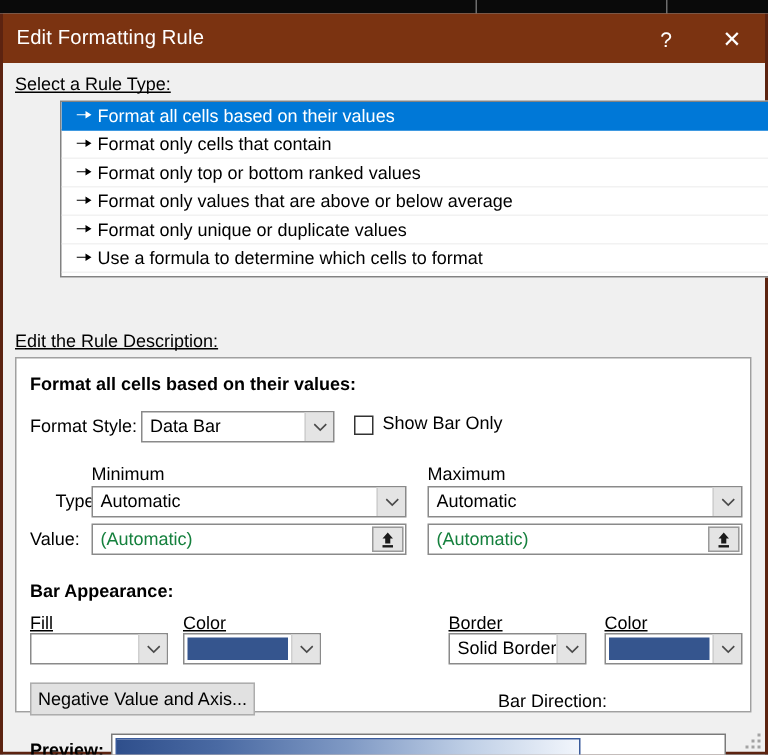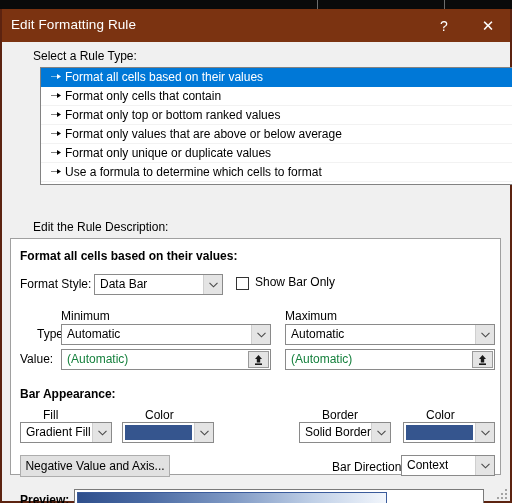--- a/index.html
+++ b/index.html
@@ -77,21 +77,21 @@
     height: 459px;
     background: #f0f0f0;
   }
 
   .sec-label {
     position: absolute;
     font-size: 12px;
     color: #000;
     white-space: nowrap;
   }
-  .ul1 { text-decoration-skip-ink: none; margin-left: 23px; }
+  .ul1 { text-decoration: underline; text-decoration-skip-ink: none; }
 
   
   #ruletype-list {
     position: absolute;
     left: 8px; top: 25px;
     width: 491px; height: 118px;
     background: #ffffff;
     border: 1px solid #828282;
     box-sizing: border-box;
     overflow: hidden;
@@ -412,21 +412,20 @@
     </div>
 
     <div class="inner-label bold" style="left:18px; top:345px;">Bar Appearance:</div>
 
     <div class="inner-label ul1" style="left:18px; top:366px;">Fill</div>
     <div class="inner-label ul1" style="left:120px; top:366px;">Color</div>
     <div class="inner-label ul1" style="left:297px; top:366px;">Border</div>
     <div class="inner-label ul1" style="left:401px; top:366px;">Color</div>
 
     <div class="combo" style="left:18px; top:380px; width:92px;">
-      <span class="cval">Gradient Fill</span>
       <span class="carrow">
         <svg width="9" height="6" viewBox="0 0 9 6">
             <path d="M0.5 0.8 L4.5 4.8 L8.5 0.8" fill="none" stroke="#4a4a4a" stroke-width="1.1"></path>
           </svg>
       </span>
     </div>
     <div class="colorcombo" style="left:120px; top:380px; width:92px;">
       <span class="swatch" style="background:#35558e"></span>
       <span class="carrow">
         <svg width="9" height="6" viewBox="0 0 9 6">
@@ -450,28 +449,20 @@
             <path d="M0.5 0.8 L4.5 4.8 L8.5 0.8" fill="none" stroke="#4a4a4a" stroke-width="1.1"></path>
           </svg>
       </span>
     </div>
 
     <div class="pushbtn" style="left:18px; top:413px; width:150px; height:22px;">
       <span>Negative Value and Axis...</span>
     </div>
 
     <div class="inner-label" style="left:330px; top:418px;">Bar Direction:</div>
-    <div class="combo" style="left:399px; top:413px; width:94px;">
-      <span class="cval">Context</span>
-      <span class="carrow">
-        <svg width="9" height="6" viewBox="0 0 9 6">
-            <path d="M0.5 0.8 L4.5 4.8 L8.5 0.8" fill="none" stroke="#4a4a4a" stroke-width="1.1"></path>
-          </svg>
-      </span>
-    </div>
 
     <div id="preview-label">Preview:</div>
     <div id="preview-field">
       <div id="preview-bar" style="background: linear-gradient(to right, #2f4f8c 0%, #4a6aa3 22%, #7f99c4 50%, #bfcfe6 76%, #f2f6fc 100%);"></div>
     </div>
 
     <div id="resize-grip">
       <i style="right:0px;  bottom:0px;"></i>
       <i style="right:4px;  bottom:0px;"></i>
       <i style="right:8px;  bottom:0px;"></i>

